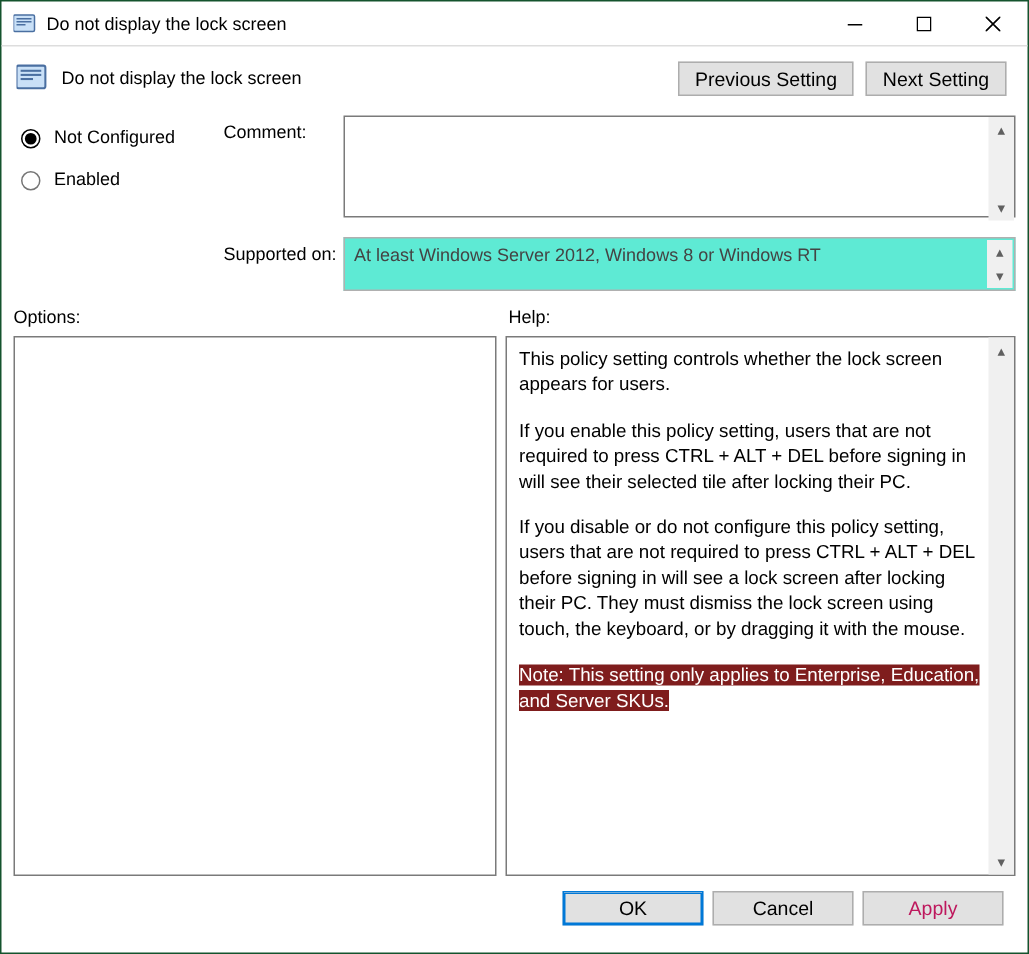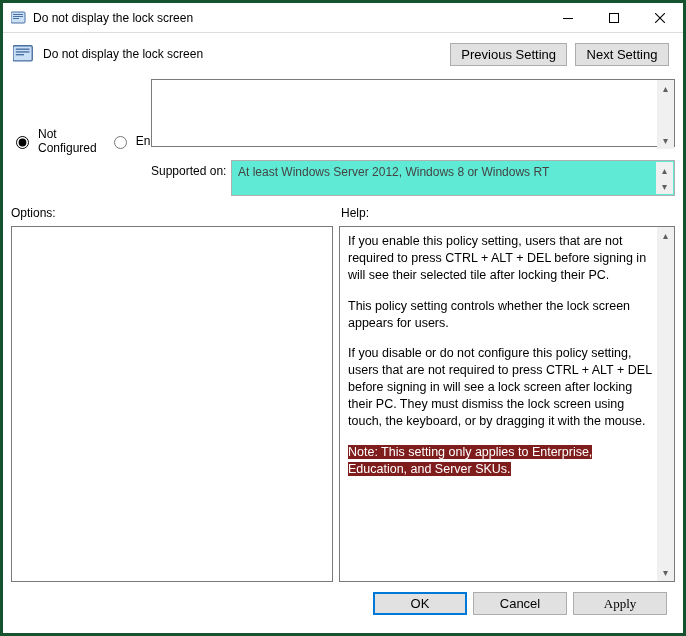--- a/index.html
+++ b/index.html
@@ -1,32 +1,32 @@
 <!DOCTYPE html>
 <html><head>
 <meta charset="utf-8">
 <style>
   * { box-sizing: border-box; }
   html, body { margin:0; padding:0; font-family: "Segoe UI", Tahoma, sans-serif; font-size:12px; color:#000; background:#fff; }
-  .window { width:686px; height:636px; border:3px solid #14532d; display:flex; flex-direction:column; background:#fff; }
+  .window { width:686px; height:636px; border:1px solid #14532d; display:flex; flex-direction:column; background:#fff; }
   .titlebar { height:30px; display:flex; align-items:center; border-bottom:1px solid #ddd; }
   .titlebar .icon { width:16px; height:16px; margin:0 6px 0 8px; }
   .titlebar .title { flex:1; font-size:12px; }
   .tbtn { width:46px; height:30px; display:flex; align-items:center; justify-content:center; }
   .client { flex:1; display:flex; flex-direction:column; padding:6px 8px 8px 8px; overflow:hidden; }
   .row1 { display:flex; align-items:center; gap:8px; min-height:30px; }
   .row1 .icon { width:22px; height:22px; margin-left:2px; }
   .row1 .setting-name { flex:1; font-size:12px; }
   .btn { min-width:94px; height:23px; border:1px solid #adadad; background:#e1e1e1; font-family:inherit; font-size:13px; padding:0 10px; cursor:default; }
-  .btn:disabled { color:#000000;font-family:Liberation Serif, serif; }
+  .btn:disabled { color:#be185d; }
   .default-btn { border-color:#0078d7; box-shadow: 0 0 0 1px #0078d7 inset; }
   .row-buttons { display:flex; gap:8px; margin-right:6px; }
   .sep { height:10px; }
   .mid { display:flex; }
-  .radios { width:140px; padding-top:6px; display:flex; flex-direction:row; gap:12px; }
+  .radios { width:140px; padding-top:6px; display:flex; flex-direction:column; gap:12px; }
   .radios label { display:flex; align-items:center; gap:6px; font-size:12px; }
   input[type=radio] { accent-color:#000; width:13px; height:13px; }
   .mid-right { flex:1; display:flex; flex-direction:column; gap:10px; }
   .labeled-field { display:flex; }
   .labeled-field .lbl { width:80px; padding-top:4px; }
   .labeled-field .field-wrap { flex:1; position:relative; }
   textarea.comment { width:100%; height:68px; resize:none; border:1px solid #7a7a7a; padding:2px 18px 2px 4px; font-family:inherit; font-size:12px; }
   .vscroll { position:absolute; right:1px; top:1px; bottom:1px; width:17px; background:#f0f0f0; display:flex; flex-direction:column; justify-content:space-between; }
   .vscroll .arrow { height:17px; display:flex; align-items:center; justify-content:center; color:#606060; font-size:10px; }
   .support-box { width:100%; height:36px; border:1px solid #b0b0b0; background:#5eead4; padding:4px 18px 4px 6px; position:relative; color:#444; }
@@ -103,20 +103,21 @@
           <span>Not Configured</span>
         </label>
         <label>
           <input type="radio" name="state" style="">
           <span>Enabled</span>
         </label>
       </div>
 
       <div class="mid-right">
         <div class="labeled-field">
+          <div class="lbl">Comment:</div>
           <div class="field-wrap">
             <textarea class="comment" style=""></textarea>
             <div class="vscroll">
               <div class="arrow">▴</div>
               <div class="arrow">▾</div>
             </div>
           </div>
         </div>
 
         <div class="labeled-field">
@@ -136,22 +137,22 @@
 
     <div class="lower-labels">
       <div class="options-lbl">Options:</div>
       <div>Help:</div>
     </div>
 
     <div class="lower">
       <div class="options-area"></div>
       <div class="help-area">
         <div class="help-text">
+          <p>This policy setting controls whether the lock screen appears for users.</p>
           <p>If you enable this policy setting, users that are not required to press CTRL + ALT + DEL before signing in will see their selected tile after locking their PC.</p>
-          <p>This policy setting controls whether the lock screen appears for users.</p>
           <p>If you disable or do not configure this policy setting, users that are not required to press CTRL + ALT + DEL before signing in will see a lock screen after locking their PC. They must dismiss the lock screen using touch, the keyboard, or by dragging it with the mouse.</p>
           <p><span class="highlighted">Note: This setting only applies to Enterprise, Education, and Server SKUs.</span></p>
         </div>
         <div class="help-vscroll">
           <div class="arrow">▴</div>
           <div class="track"></div>
           <div class="arrow">▾</div>
         </div>
       </div>
     </div>

